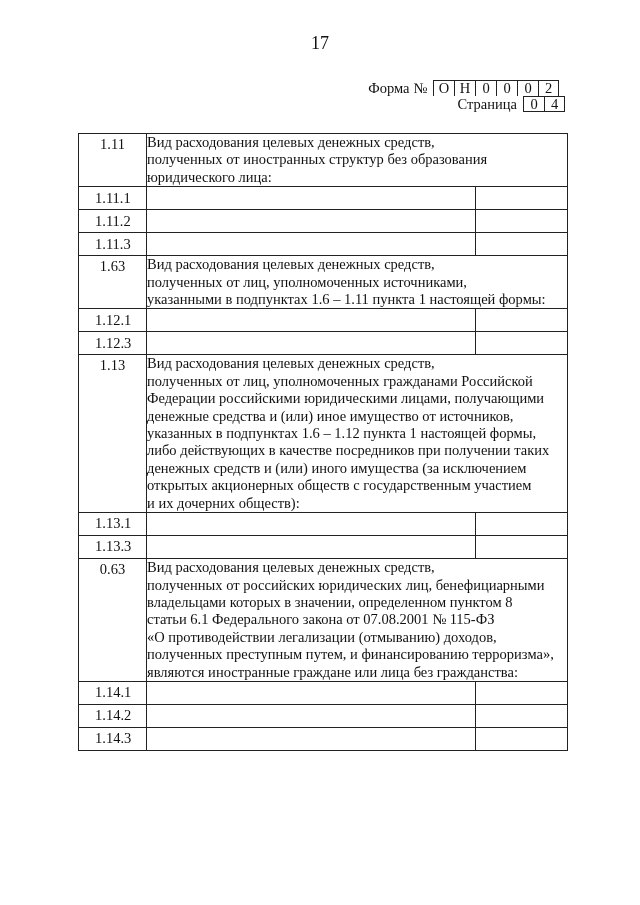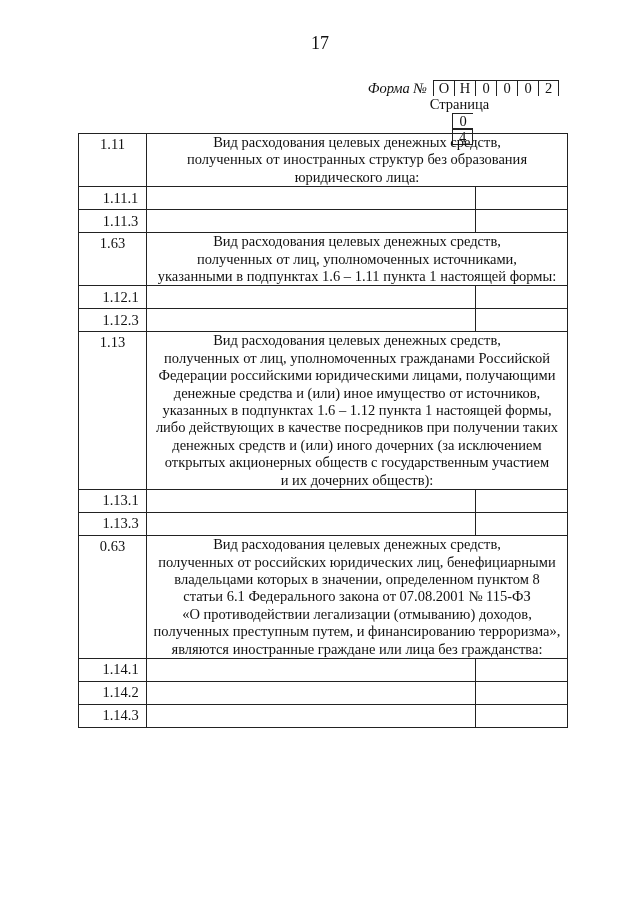--- a/index.html
+++ b/index.html
@@ -9,35 +9,35 @@
     }
     .page-num {
       position: absolute; left: 0; right: 0; top: 33px; text-align: center;
       font-size: 18px;
     }
     .form-head {
       position: absolute; left: 360px; top: 80px; font-size: 14.5px;
     }
     .fh-row { display: flex; align-items: center; height: 16px; }
     .fh-label { text-align: right; padding-right: 6px; }
-    .fh-row1 .fh-label { width: 67px; font-style: italic; }
-    .fh-row2 { width: 205px; flex-direction: column; }
+    .fh-row1 .fh-label { width: 67px; }
+    .fh-row2 { justify-content: flex-end; width: 205px; }
     .box {
       width: 21px; height: 16px; border: 1px solid #222; border-right: none;
       box-sizing: border-box; text-align: center; line-height: 15px; font-size: 14.5px;
     }
     .box:last-child { border-right: 1px solid #222; }
     .fh-row1 .box { border-bottom: none; }
     .fh-row2 .box { border-top: 1px solid #222; }
 
     table.form {
       position: absolute; left: 78px; top: 133px; width: 490px;
       border-collapse: collapse; font-size: 14.5px; line-height: 17.4px;
     }
-    table.form td { border: 1.3px solid #222; vertical-align: top; padding: 0; text-align: center; }
+    table.form td { border: 1.3px solid #222; vertical-align: top; padding: 0; }
     td.code { width: 51px; margin-top: 21px; }
     td.code.head { text-align: center; padding-top: 2px; }
     td.code.sub { padding-left: 16px; height: 22px; vertical-align: middle; }
     td.desc { padding: 2px 2px 0 3px; }
     td.desc-empty { width: 328px; }
     td.val { }
   </style>
 </head>
 <body>
 
@@ -70,20 +70,25 @@
         <div>полученных от иностранных структур без образования</div>
         <div>юридического лица:</div>
       </td>
     </tr>
     <tr>
       <td class="code sub">1.11.1</td>
       <td class="desc-empty"></td>
       <td class="val"></td>
     </tr>
     <tr>
+      <td class="code sub">1.11.2</td>
+      <td class="desc-empty"></td>
+      <td class="val"></td>
+    </tr>
+    <tr>
       <td class="code sub">1.11.3</td>
       <td class="desc-empty"></td>
       <td class="val"></td>
     </tr>
 
     <tr>
       <td class="code head">1.63</td>
       <td class="desc" colspan="2">
         <div>Вид расходования целевых денежных средств,</div>
         <div>полученных от лиц, уполномоченных источниками,</div>
@@ -103,21 +108,21 @@
 
     <tr>
       <td class="code head">1.13</td>
       <td class="desc" colspan="2">
         <div>Вид расходования целевых денежных средств,</div>
         <div>полученных от лиц, уполномоченных гражданами Российской</div>
         <div>Федерации российскими юридическими лицами, получающими</div>
         <div>денежные средства и (или) иное имущество от источников,</div>
         <div>указанных в подпунктах 1.6 – 1.12 пункта 1 настоящей формы,</div>
         <div>либо действующих в качестве посредников при получении таких</div>
-        <div>денежных средств и (или) иного дочерних (за исключением</div>
+        <div>денежных средств и (или) иного имущества (за исключением</div>
         <div>открытых акционерных обществ с государственным участием</div>
         <div>и их дочерних обществ):</div>
       </td>
     </tr>
     <tr>
       <td class="code sub">1.13.1</td>
       <td class="desc-empty"></td>
       <td class="val"></td>
     </tr>
     <tr>

